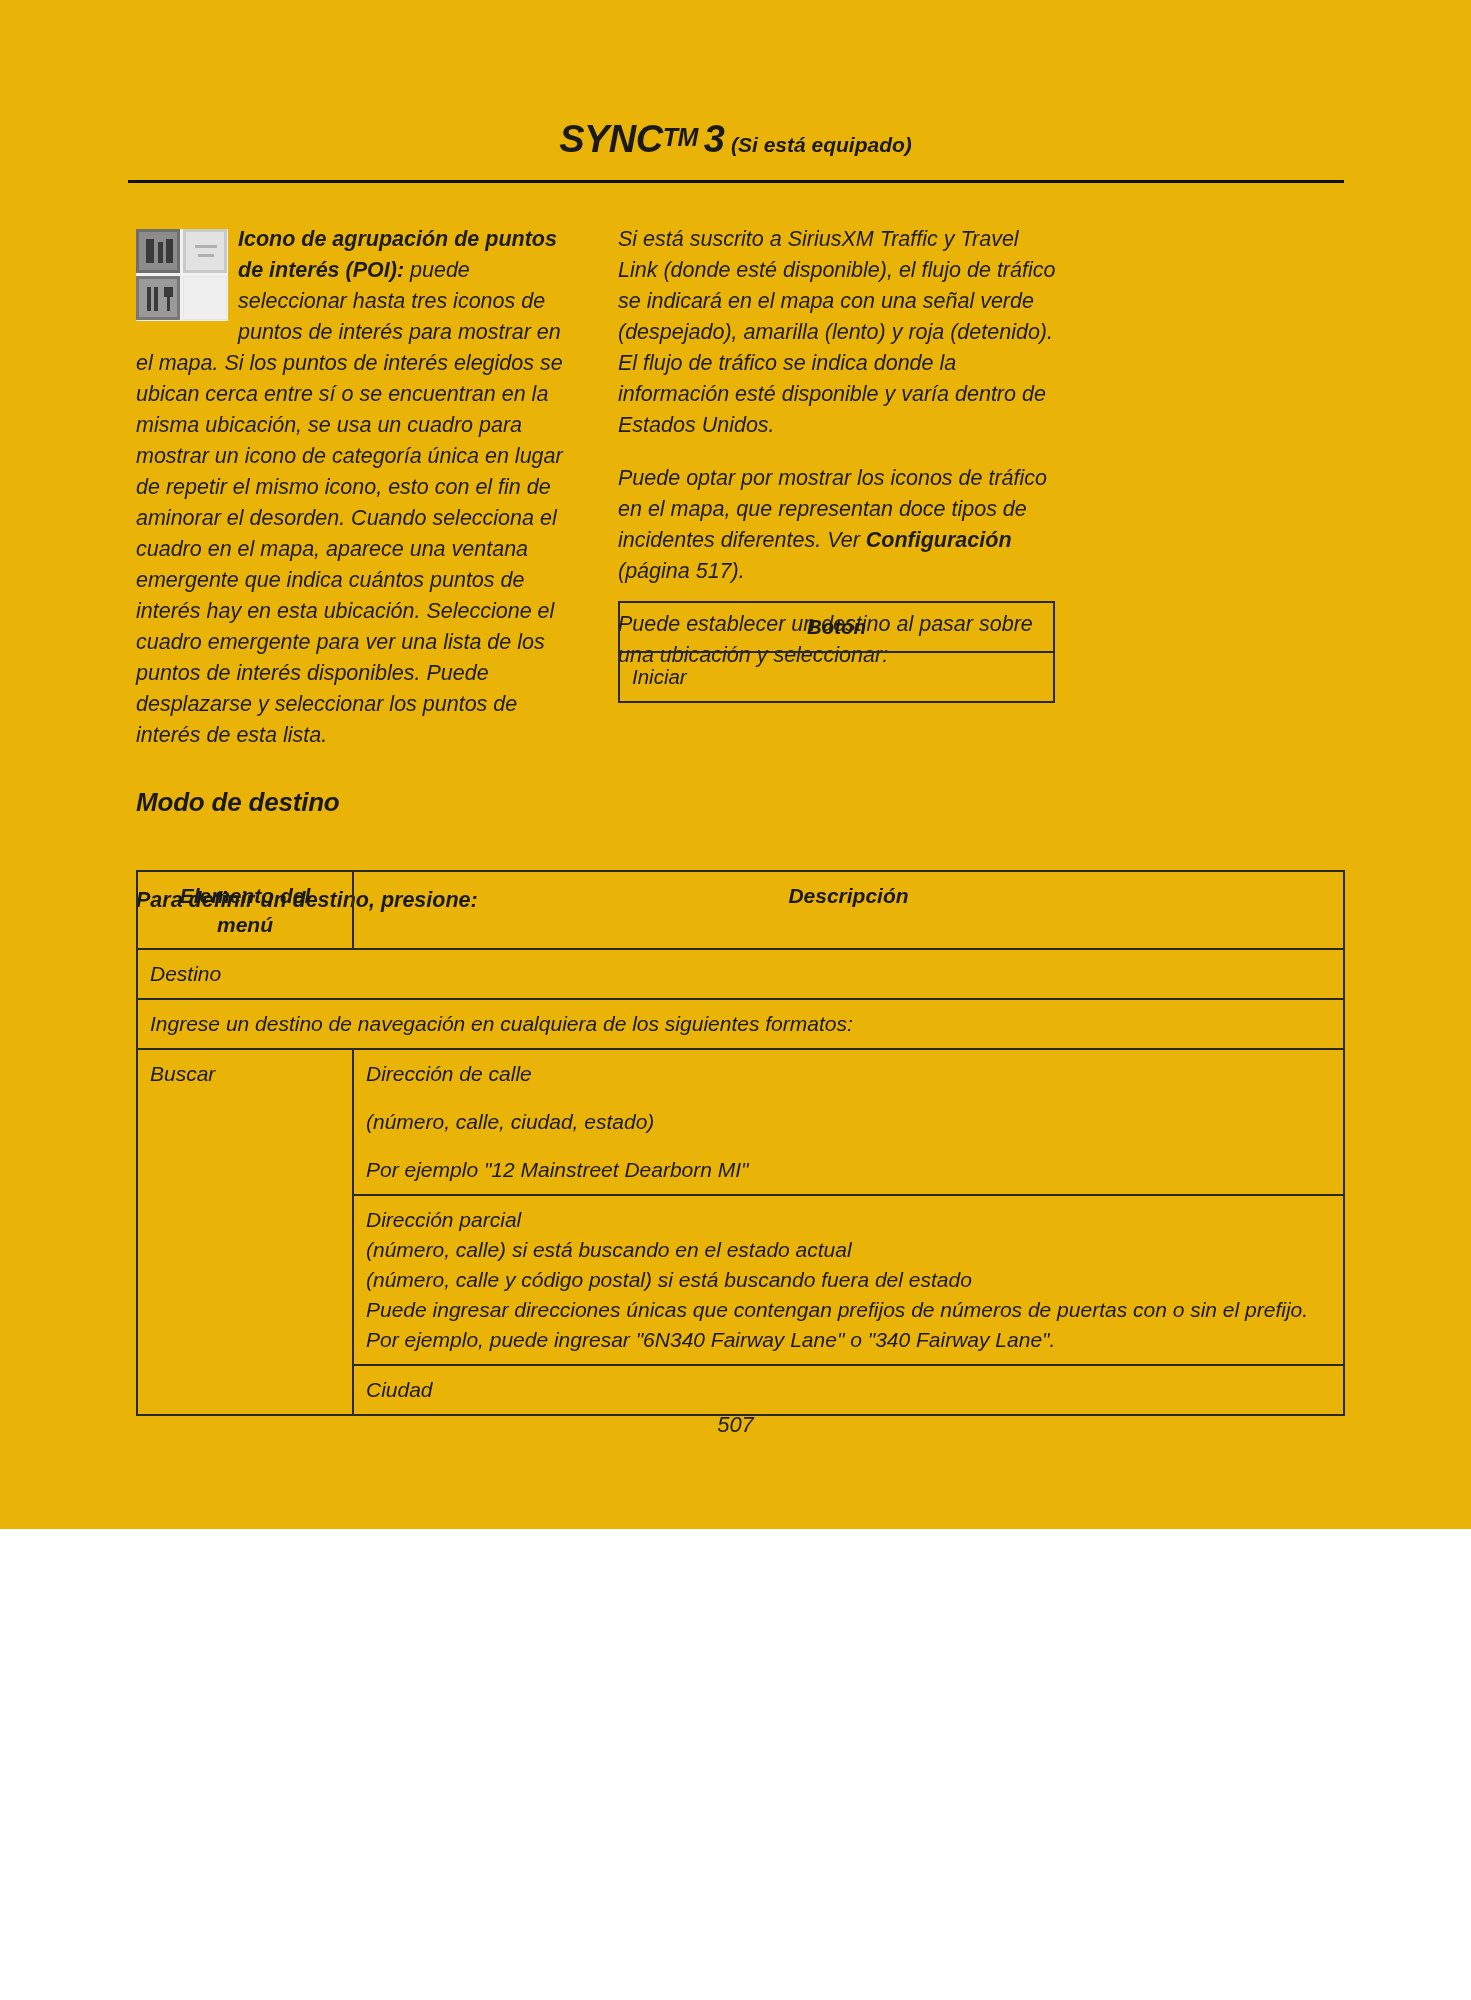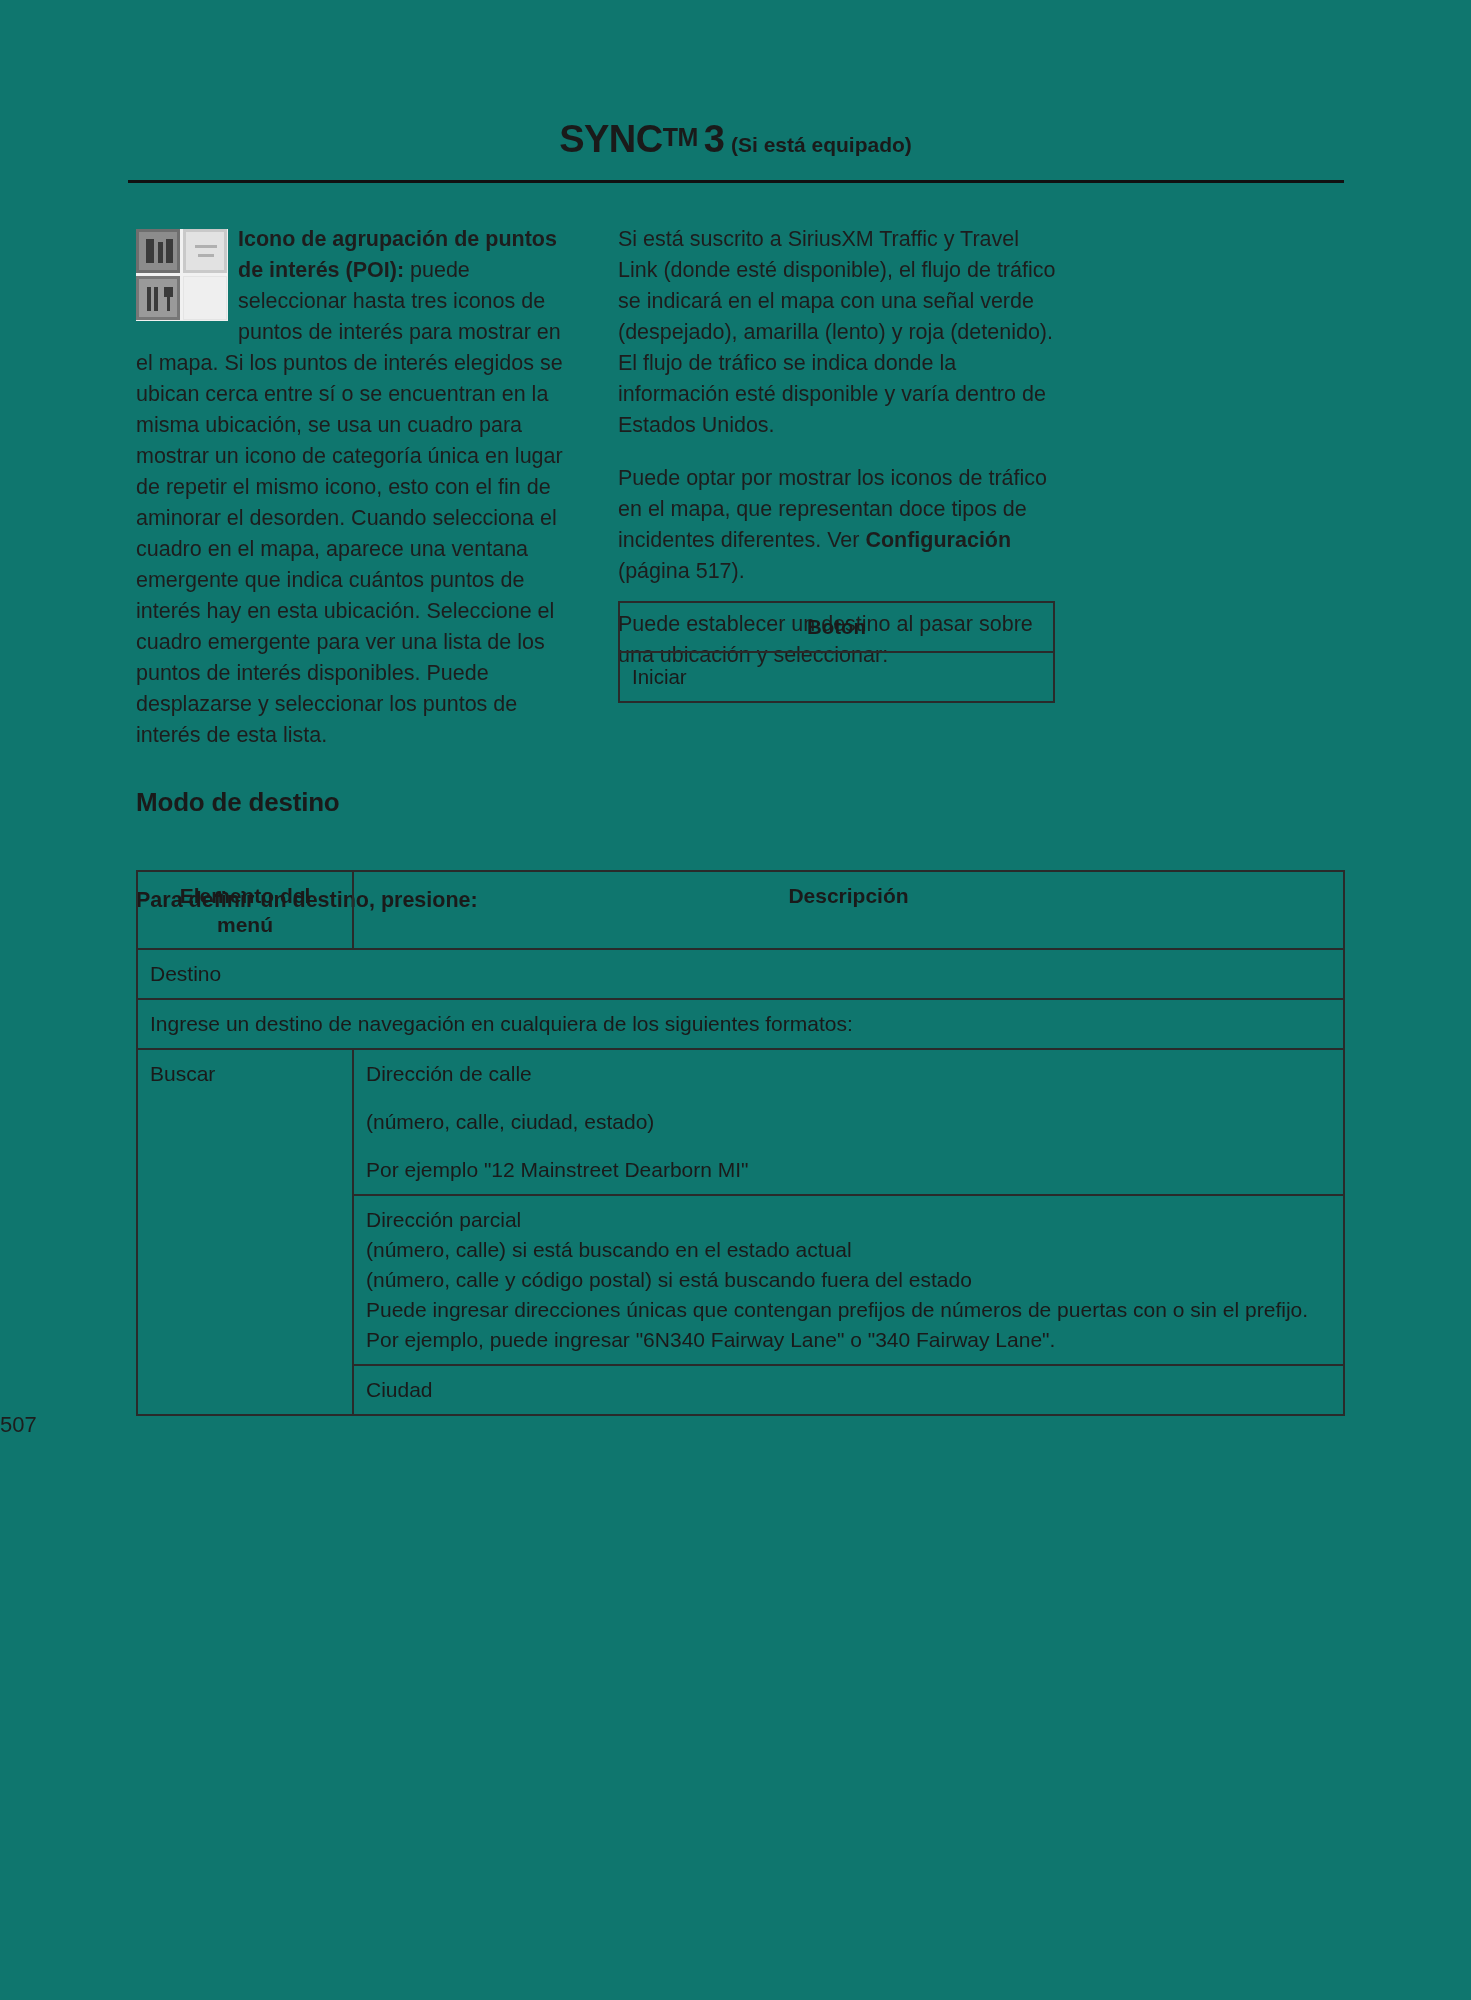--- a/index.html
+++ b/index.html
@@ -13,22 +13,23 @@
     font-family: "Liberation Sans", sans-serif;
     color: #1a1a1a;
     position: relative;
     overflow: hidden;
   }
 
   .page {
     position: absolute;
     left: 0; top: 0;
     width: 1471px;
-    height: 2000px;
-    background: #0f766e;
+    height: 1529px;
+    background: #eab308;
+    font-style: italic;
   }
 
   
   .header {
     position: absolute;
     left: 128px;
     top: 118px;
     width: 1215px;
     text-align: center;
     white-space: nowrap;
@@ -174,20 +175,21 @@
   .cell-nobottom { border-bottom: none; }
   .para-gap { margin-bottom: 18px; }
   .para-gap:last-child { margin-bottom: 0; }
 
   
   .page-number {
     position: absolute;
     left: 0;
     top: 1412px;
     width: 1471px;
+    text-align: center;
     font-size: 22px;
     color: #1d1d1d;
   }
 </style>
 </head>
 <body>
 
 <div class="page">
 
   <div class="header">

